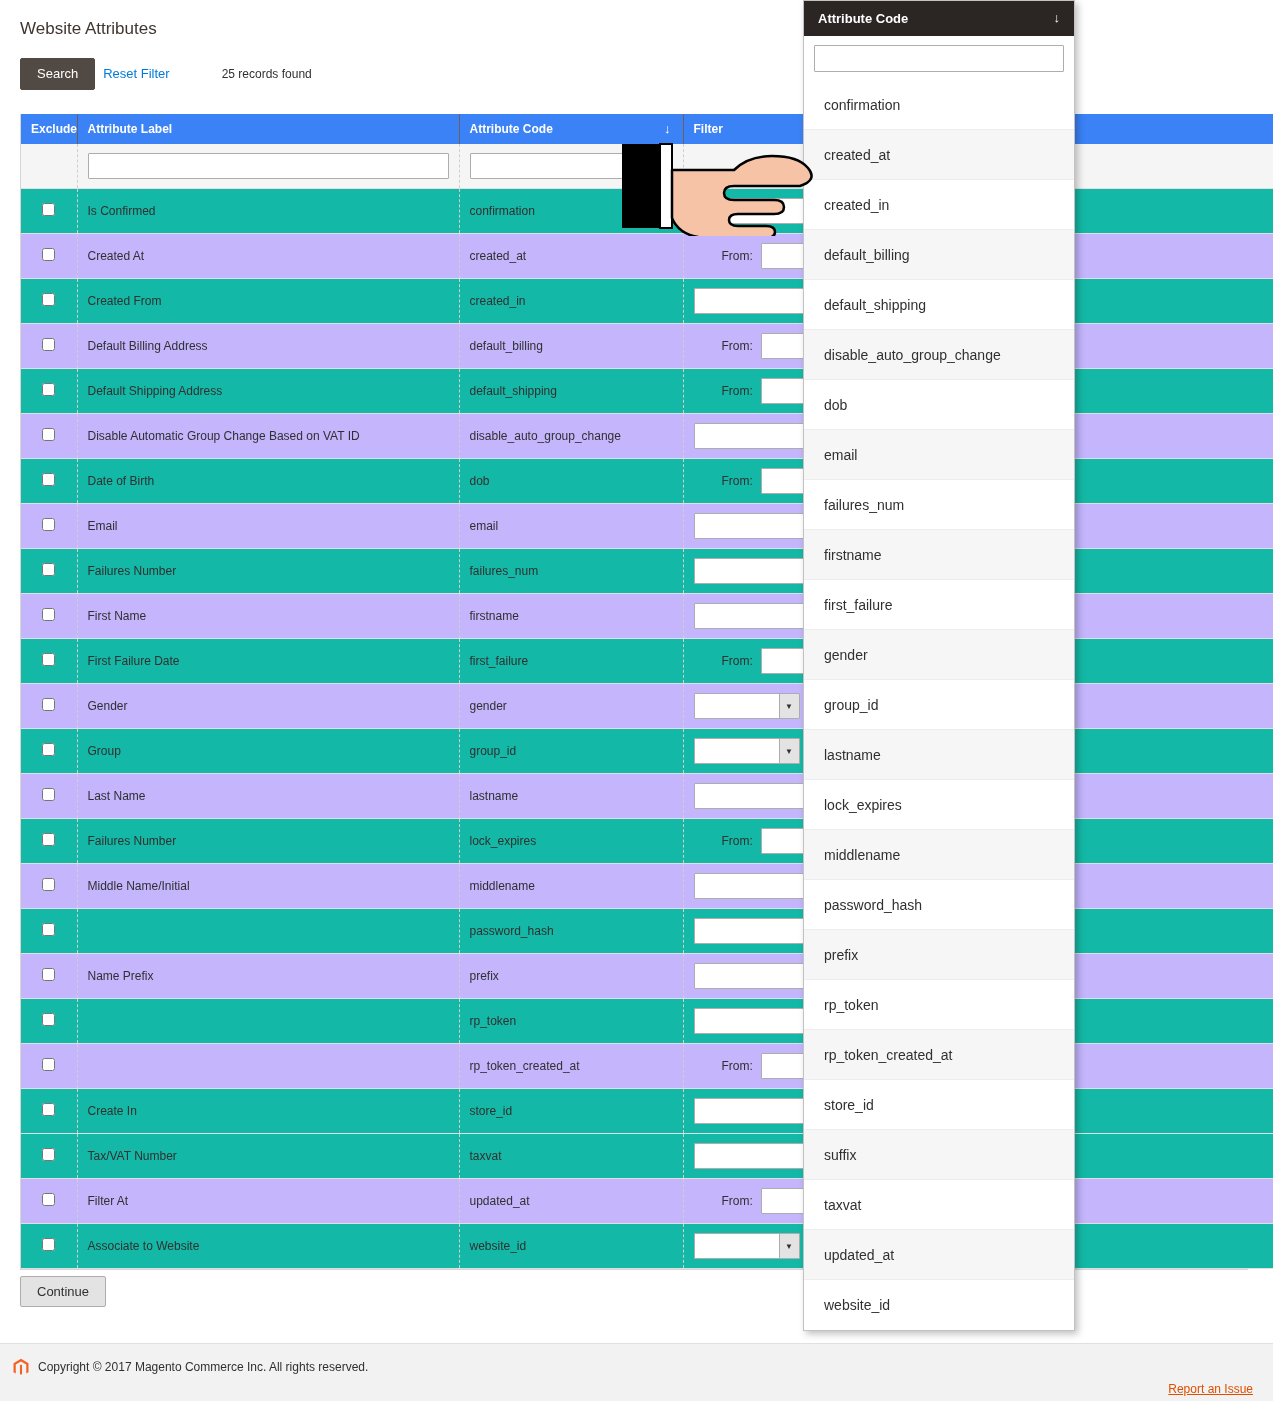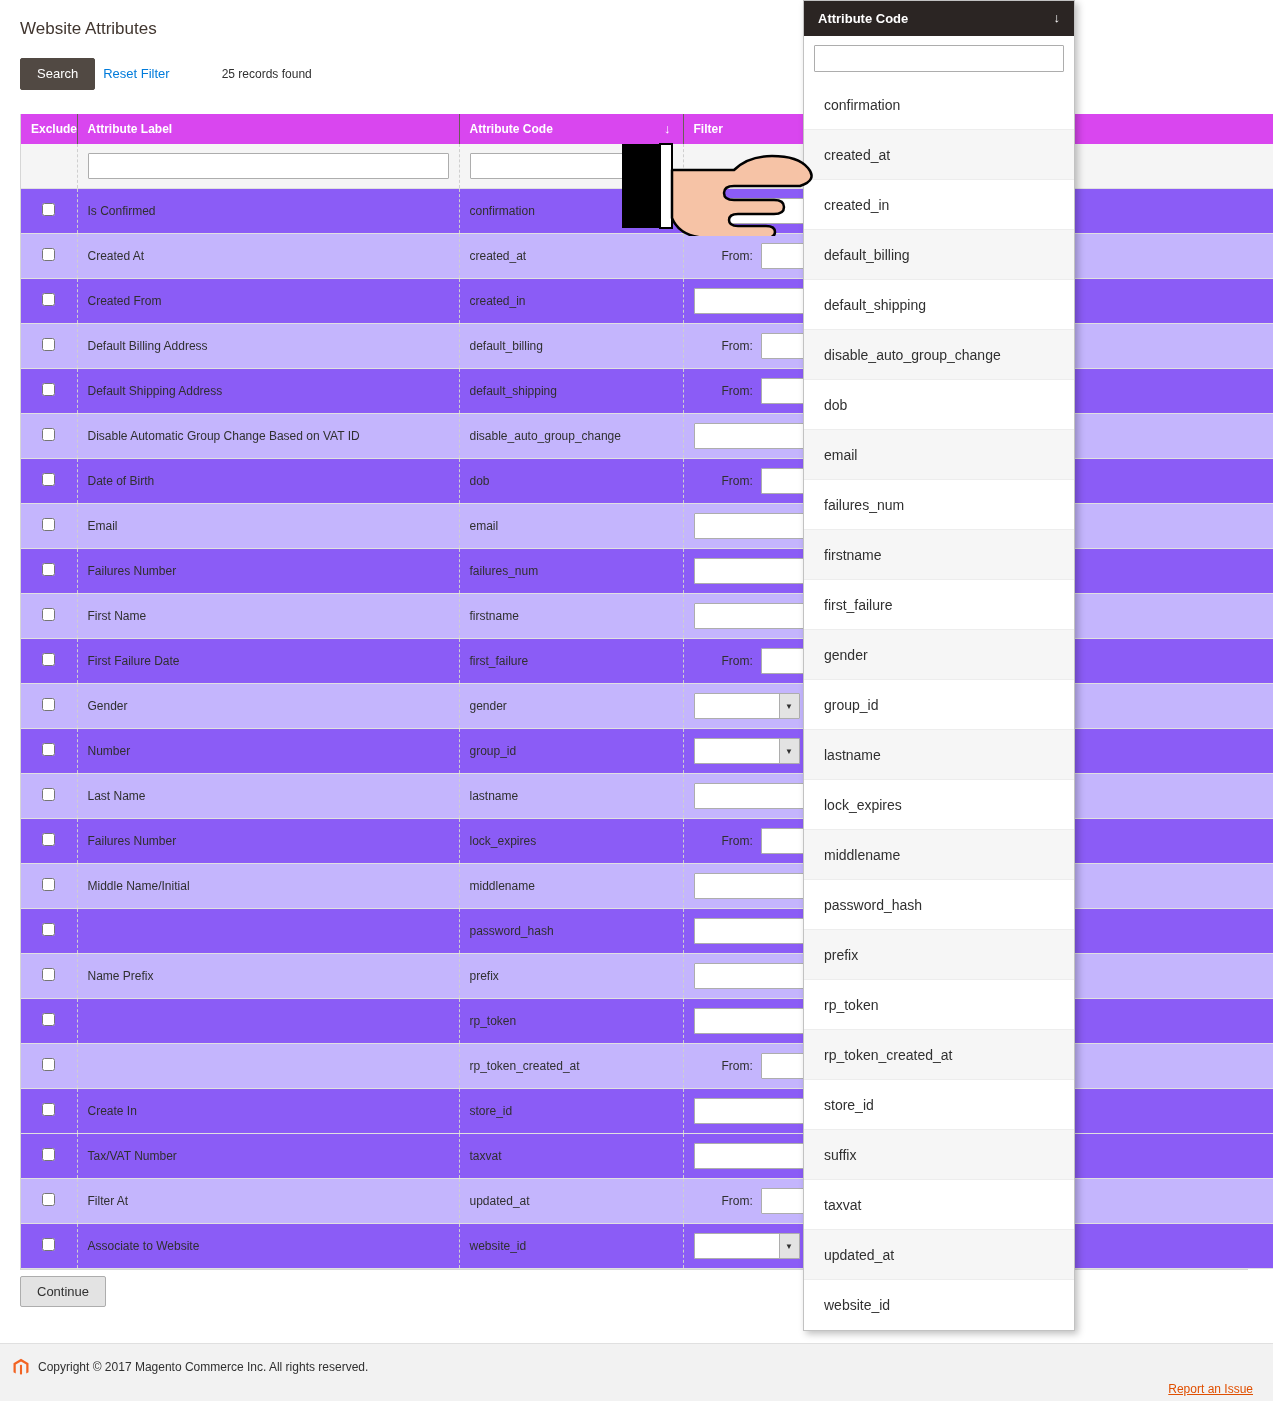--- a/index.html
+++ b/index.html
@@ -61,21 +61,21 @@
     width: 1228px;
     border: 1px solid #d6d6d6;
     border-top: none;
   }
   table.grid {
     width: 100%;
     border-collapse: collapse;
     table-layout: fixed;
   }
   table.grid thead th {
-    background: #d946ef;
+    background: #3b82f6;
     color: #ffffff;
     font-size: 12px;
     font-weight: bold;
     text-align: left;
     padding: 8px 10px;
     height: 30px;
     border-right: 1px solid #6a5f59;
     position: relative;
     white-space: nowrap;
   }
@@ -111,21 +111,21 @@
   }
 
   table.grid tbody td {
     padding: 9px 10px;
     font-size: 12px;
     color: #303030;
     border-bottom: 1px solid #e0e0e0;
     vertical-align: middle;
     height: 43px;
   }
-  table.grid tbody tr.odd td { background: #8b5cf6; }
+  table.grid tbody tr.odd td { background: #14b8a6; }
   table.grid tbody tr.even td { background: #c4b5fd; }
   td.cell-dash { border-right: 1px dashed #cfcfcf; }
   td.cell-check { text-align: center; }
   input[type=checkbox] {
     width: 13px; height: 13px; margin: 0; cursor: pointer;
   }
 
   
   .f-text {
     width: 224px; height: 26px;
@@ -406,21 +406,21 @@
             <td class="cell-dash">Gender</td>
             <td class="cell-dash">gender</td>
             <td>
               <div class="f-select">
                 <span class="arrowbox">▼</span>
               </div>
             </td>
           </tr>
           <tr class="odd">
             <td class="cell-check cell-dash"><input type="checkbox" style=""></td>
-            <td class="cell-dash">Number</td>
+            <td class="cell-dash">Group</td>
             <td class="cell-dash">group_id</td>
             <td>
               <div class="f-select">
                 <span class="arrowbox">▼</span>
               </div>
             </td>
           </tr>
           <tr class="even">
             <td class="cell-check cell-dash"><input type="checkbox" style=""></td>
             <td class="cell-dash">Last Name</td>

